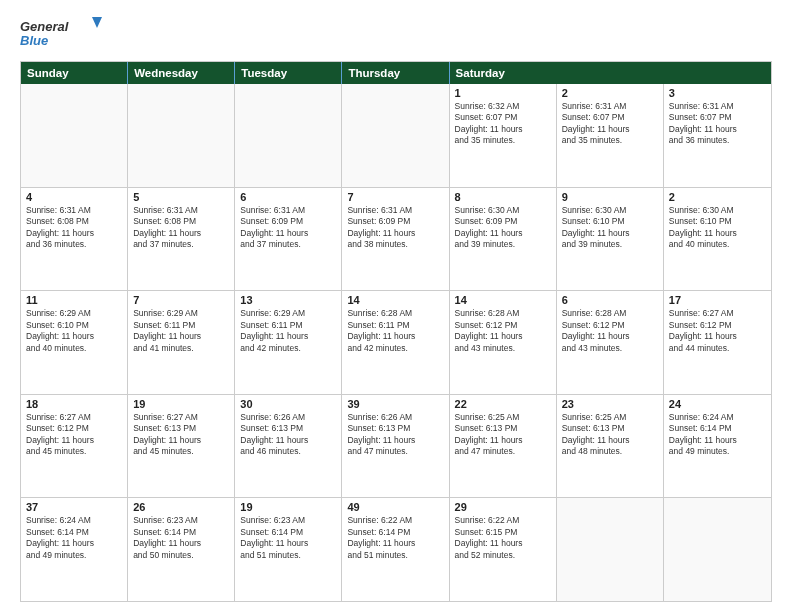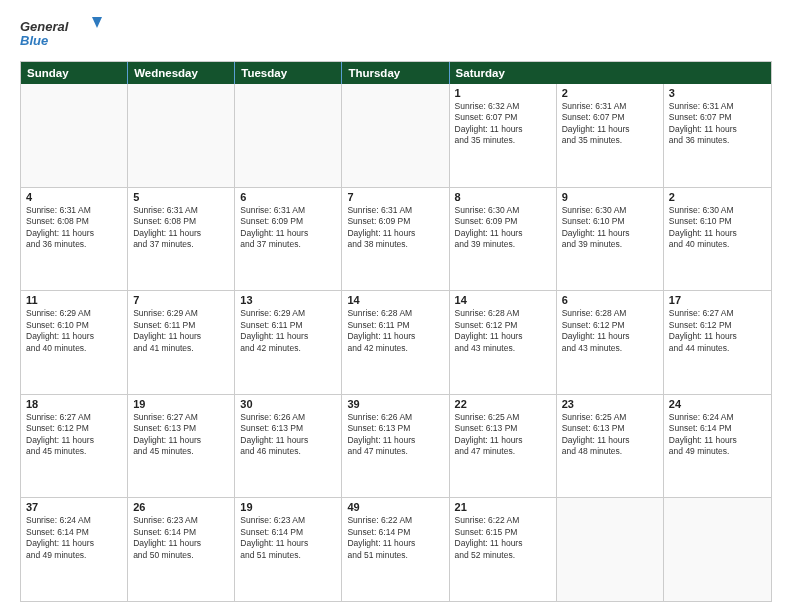--- a/index.html
+++ b/index.html
@@ -329,21 +329,21 @@
 and 51 minutes.</div>
           </div>
           <div class="cal-cell">
             <div class="day-num">49</div>
             <div class="day-info" style="white-space: pre-line;">Sunrise: 6:22 AM
 Sunset: 6:14 PM
 Daylight: 11 hours
 and 51 minutes.</div>
           </div>
           <div class="cal-cell">
-            <div class="day-num">21</div>
+            <div class="day-num">29</div>
             <div class="day-info" style="white-space: pre-line;">Sunrise: 6:22 AM
 Sunset: 6:15 PM
 Daylight: 11 hours
 and 52 minutes.</div>
           </div>
           <div class="cal-cell empty"></div>
           <div class="cal-cell empty"></div>
         </div>
       </div>
   </div>

